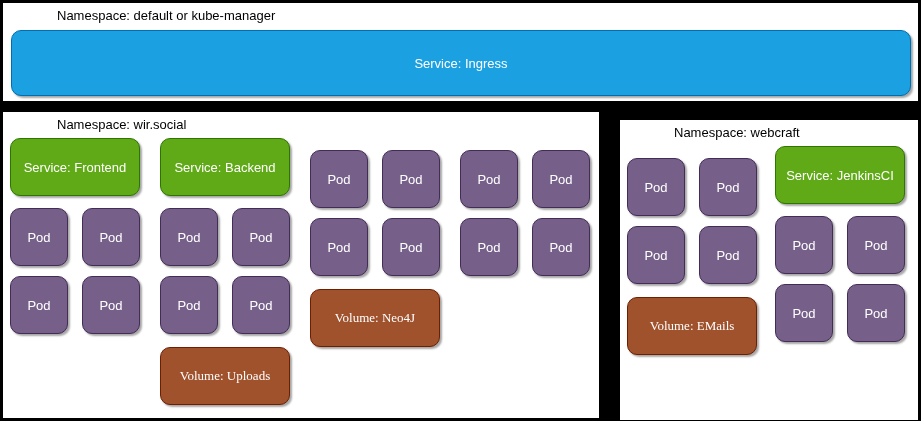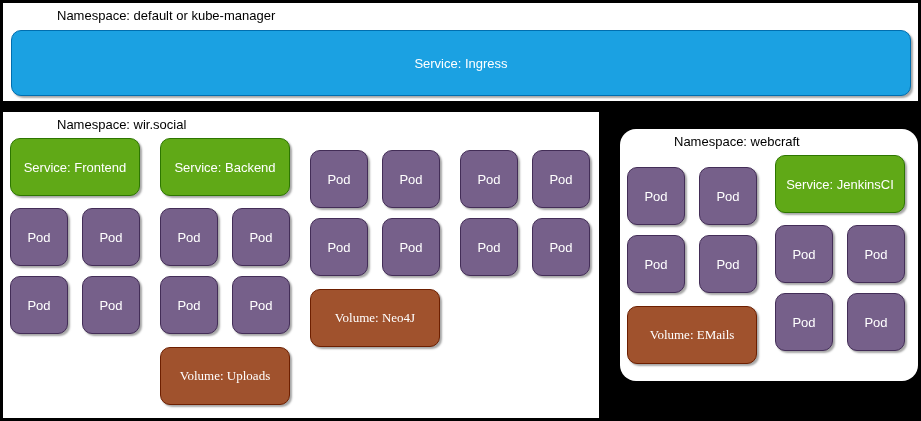--- a/index.html
+++ b/index.html
@@ -13,21 +13,21 @@
     background: var(--canvas, #000);
     overflow: hidden;
     font-family: "Liberation Sans", sans-serif;
   }
   .panel {
     position: absolute;
     background: var(--panel-bg, #fff);
   }
   #panel-top    { left: 3px;   top: 3px;   width: 915px; height: 98px;  }
   #panel-left   { left: 3px;   top: 112px; width: 596px; height: 306px; }
-  #panel-right  { left: 620px; top: 129px; width: 298px; height: 252px; border-radius: 16px; }
+  #panel-right  { left: 620px; top: 120px; width: 298px; height: 300px; }
 
   .ns-label {
     position: absolute;
     top: 5px;
     left: 6px;
     font-size: 13px;
     color: var(--label-text, #000);
     white-space: nowrap;
     margin-left: 48px;
   }

